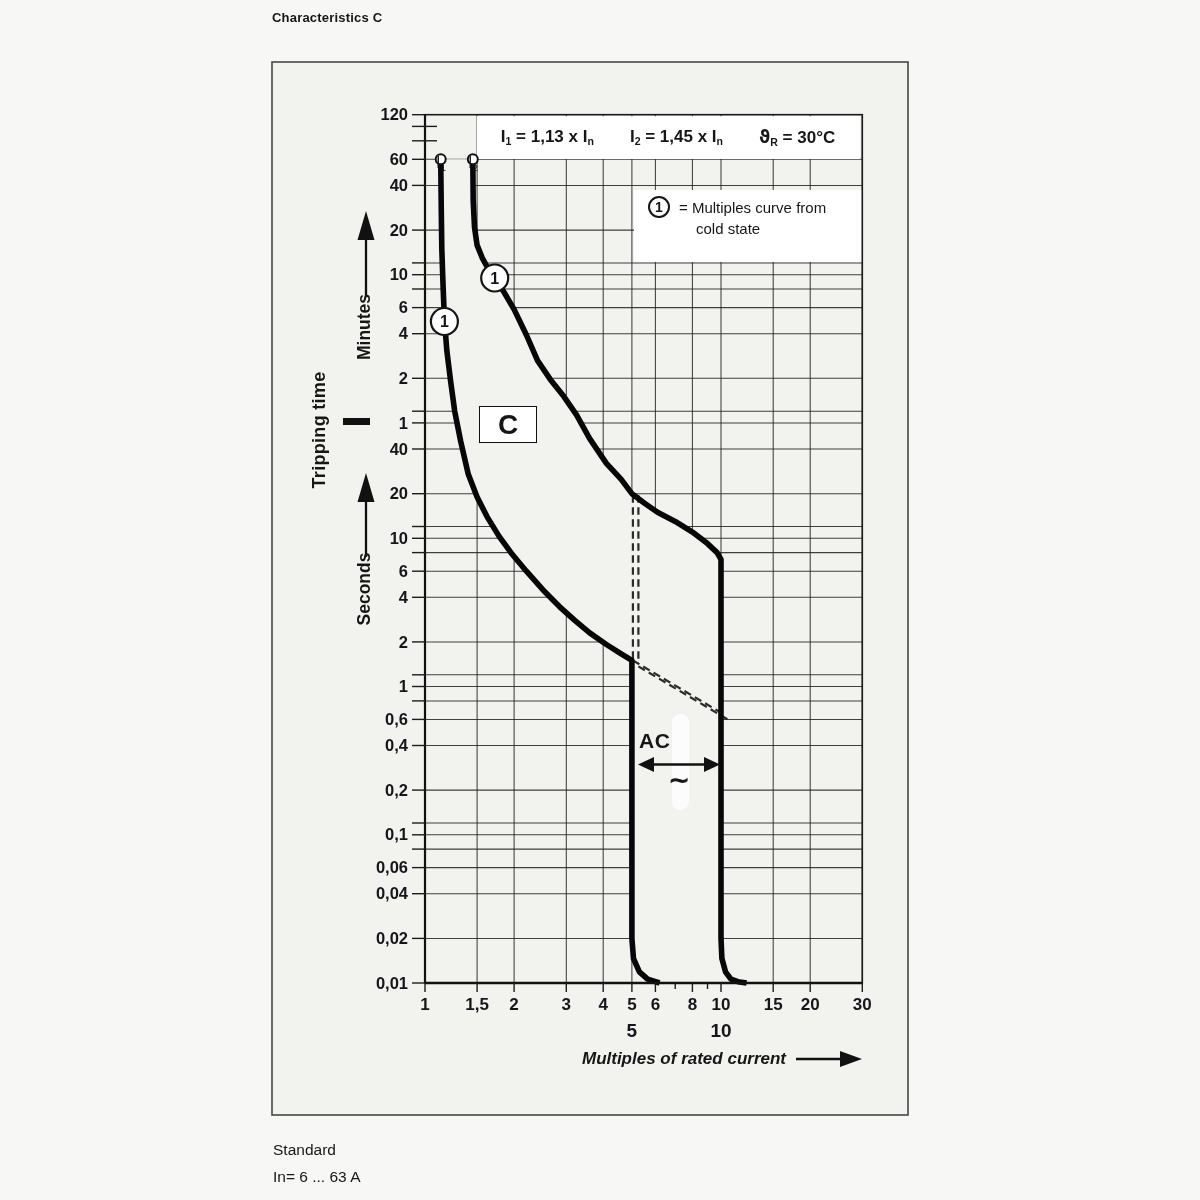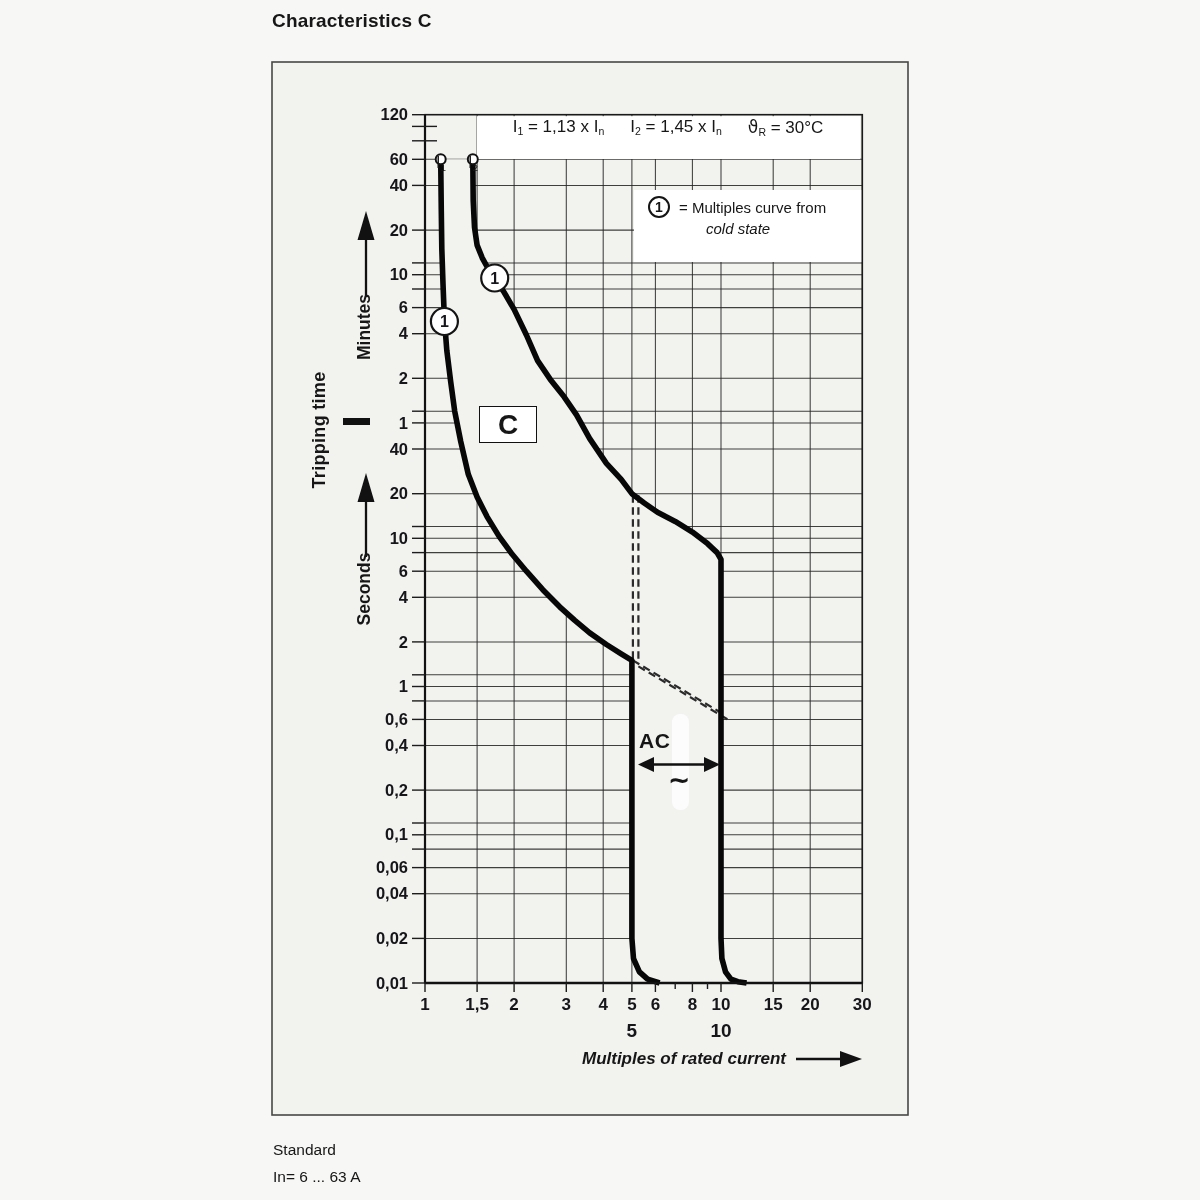--- a/index.html
+++ b/index.html
@@ -8,31 +8,31 @@
     background:#f7f7f5;
     font-family:"Liberation Sans","DejaVu Sans",sans-serif;
     color:#161616;overflow:hidden;
   }
   #stage{position:absolute;left:0;top:0;width:1200px;height:1200px;}
   svg#chart-svg{position:absolute;left:0;top:0;}
   .ov{position:absolute;color:#161616;white-space:nowrap;}
   .rot{transform:translate(-50%,-50%) rotate(-90deg);transform-origin:center;}
   sub.s{font-size:62%;vertical-align:baseline;position:relative;top:0.30em;font-weight:inherit;}
   .theta{font-family:"DejaVu Sans",sans-serif;}
-  #page-title{left:272px;top:10px;font-size:19px;font-weight:bold;letter-spacing:.2px;text-align:center;}
-  #formula-row{left:478px;top:117px;width:380px;height:40px;display:flex;
-    justify-content:center;gap:26px;font-size:17px;font-weight:normal;}
+  #page-title{left:272px;top:10px;font-size:13px;font-weight:bold;letter-spacing:.2px;text-align:center;}
+  #formula-row{left:478px;top:117px;width:380px;height:40px;display:flex;align-items:center;
+    justify-content:center;gap:36px;font-size:17px;font-weight:bold;}
   .i1i2{font-size:16px;font-weight:normal;text-align:center;width:24px;margin-top:23px;}
   #i1-label{left:429px;top:131px;}
   #i2-label{left:461px;top:131px;}
   #legend-box{left:648px;top:196px;display:flex;gap:9px;align-items:flex-start;}
   .circ1{width:22px;height:22px;border:2px solid #141414;border-radius:50%;display:flex;
     align-items:center;justify-content:center;font-size:14px;font-weight:bold;background:#fff;box-sizing:border-box;}
   #legend-text{font-size:15px;line-height:1.42;padding-top:1px;}
-  #legend-line2{margin-left:27px;font-style:italic;}
+  #legend-line2{margin-left:17px;}
   #c-box{left:479px;top:406px;width:58px;height:37px;background:#fff;border:1.8px solid #111;
     box-sizing:border-box;display:flex;align-items:center;justify-content:center;
     font-size:28px;font-weight:bold;}
   #ac-label{left:639px;top:729px;width:80px;font-size:21px;font-weight:bold;letter-spacing:.5px;}
   #ac-wave{left:639px;top:764px;width:80px;text-align:center;font-size:27px;font-weight:bold;}
   #y-title{left:319px;top:430px;font-size:18px;font-weight:600;letter-spacing:.3px;}
   #minutes-label{left:364px;top:327px;font-size:17.5px;font-weight:600;}
   #seconds-label{left:364px;top:589px;font-size:17.5px;font-weight:600;}
   #x-title{left:450px;top:1049px;width:336px;text-align:right;font-size:17px;font-weight:600;font-style:italic;}
   #footer-line1{left:273px;top:1141px;font-size:15.5px;}

